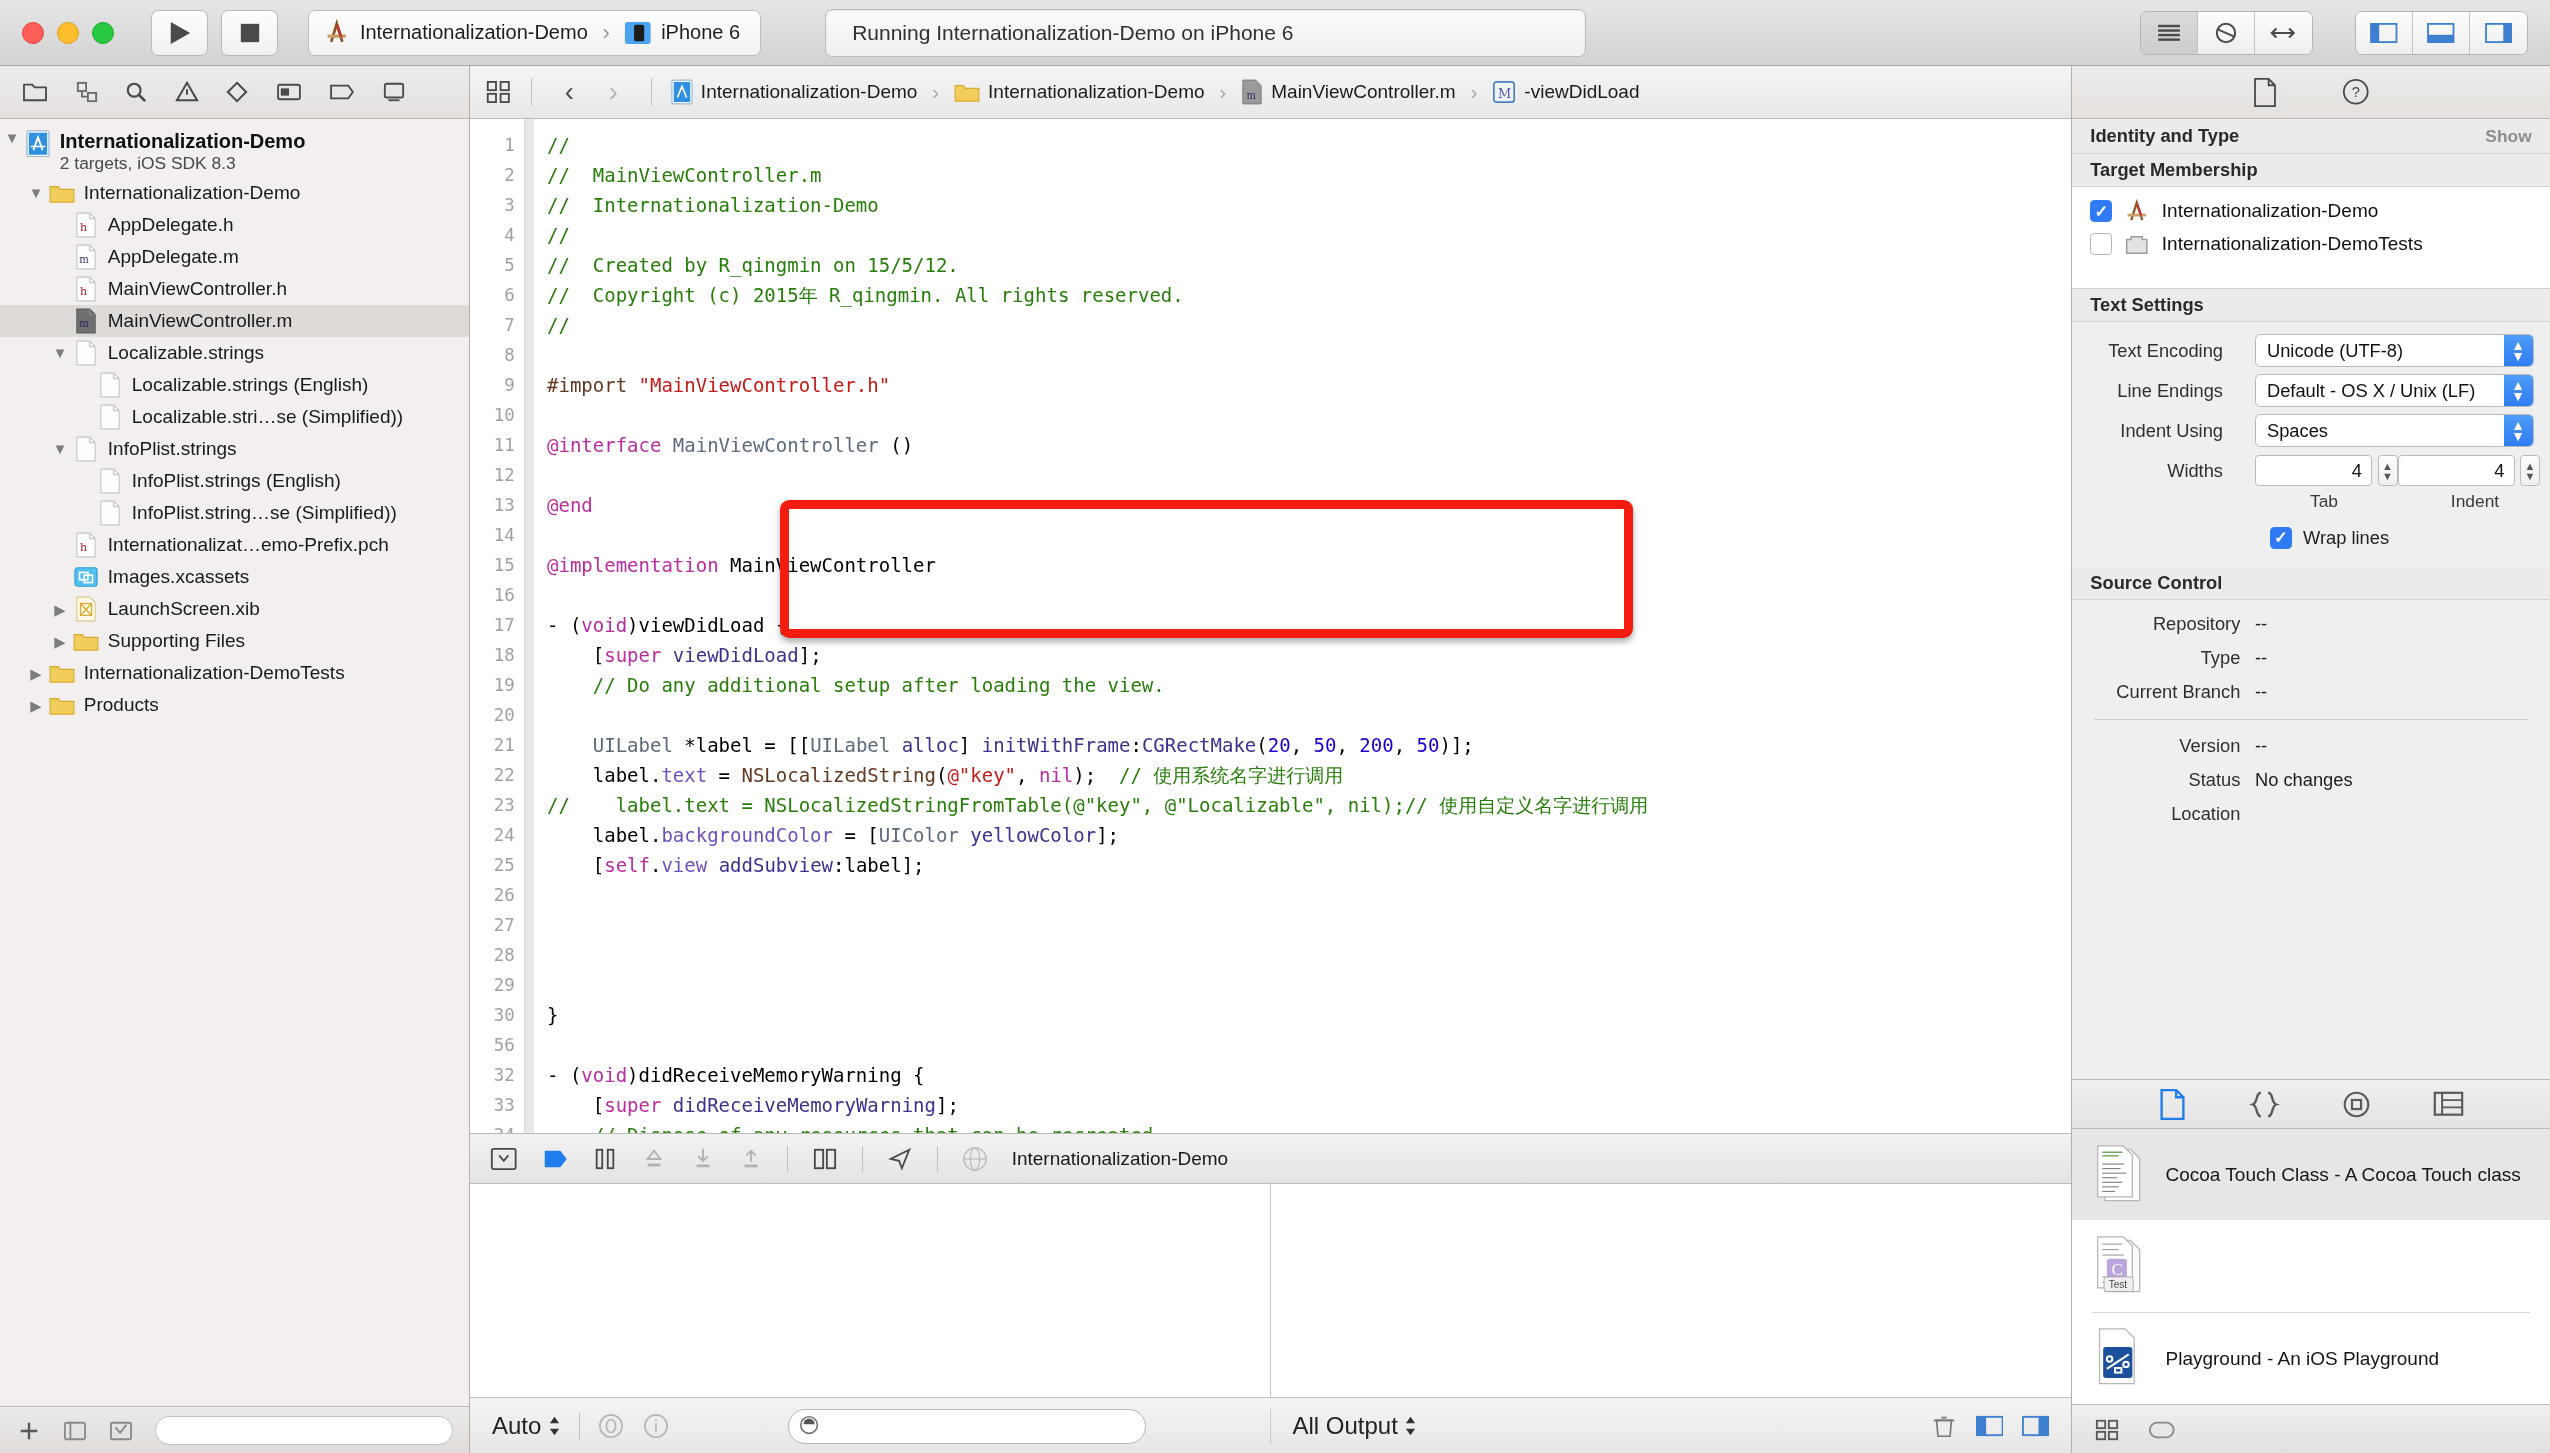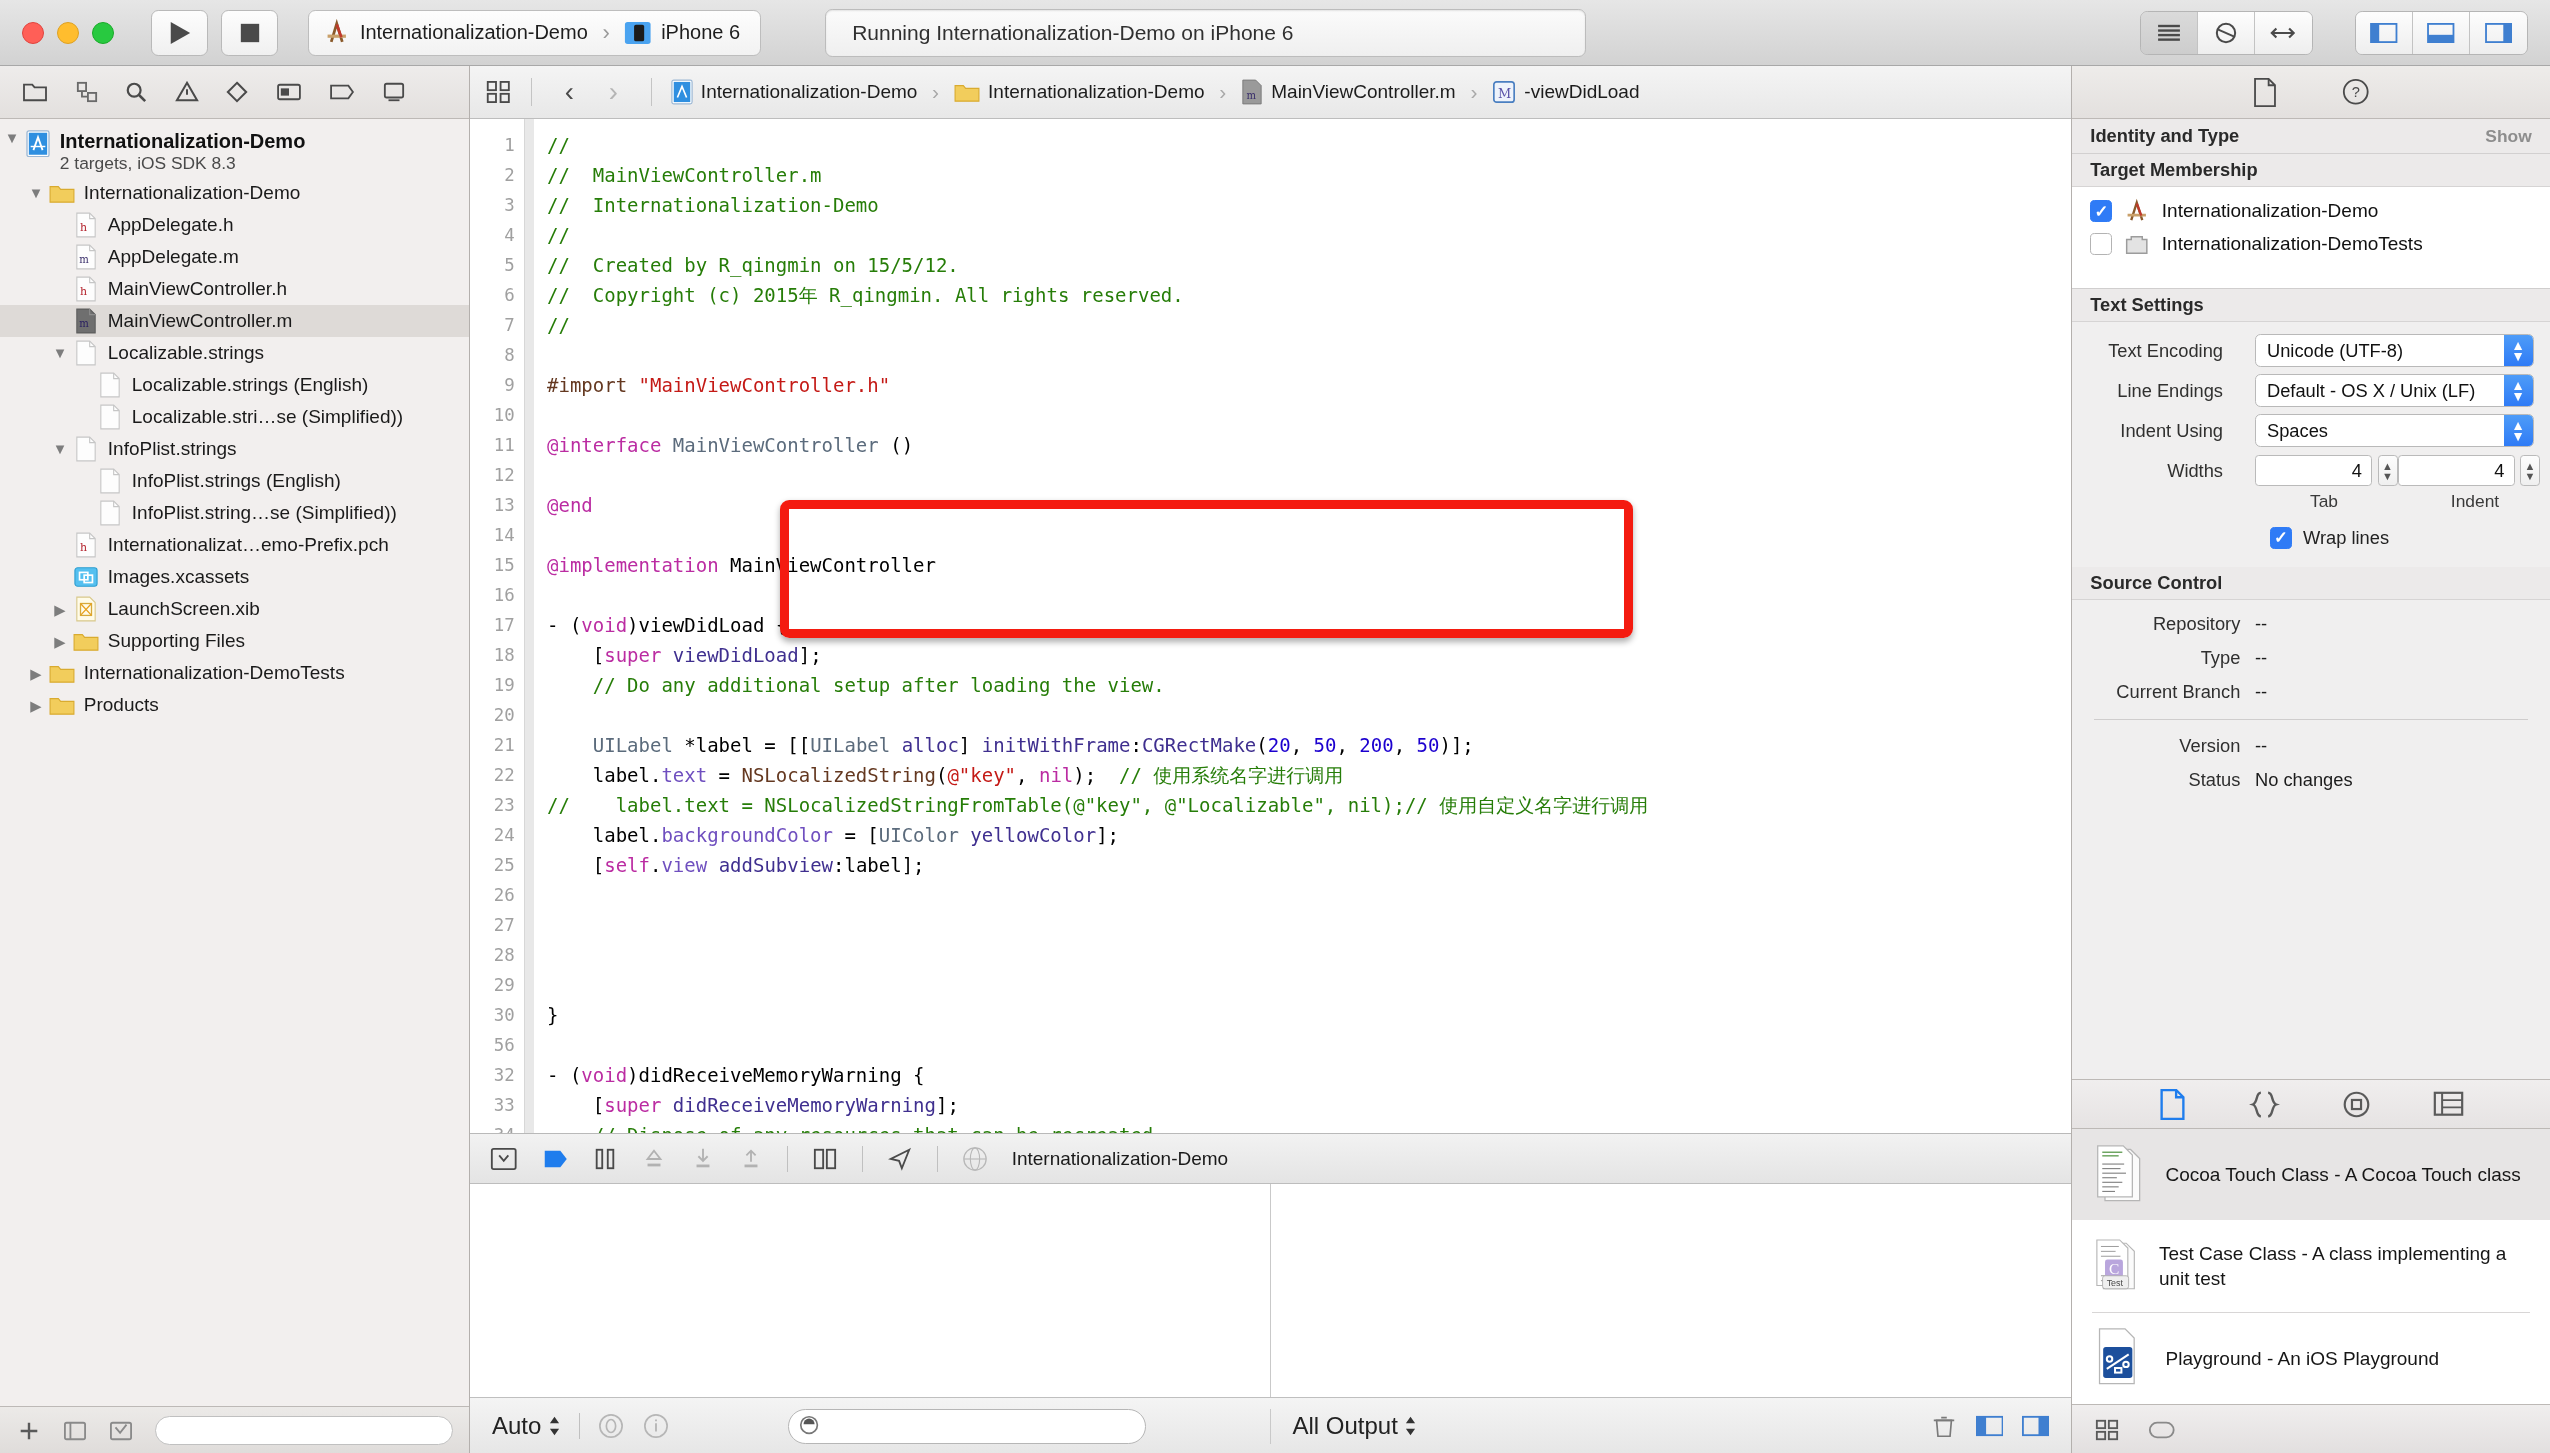--- a/index.html
+++ b/index.html
@@ -957,20 +957,24 @@
           </div>
           <div class="hr"></div>
           <div class="kv-row">
             <div class="kv-key">Version</div>
             <div class="kv-val">--</div>
           </div>
           <div class="kv-row">
             <div class="kv-key">Status</div>
             <div class="kv-val">No changes</div>
           </div>
+          <div class="kv-row">
+            <div class="kv-key">Location</div>
+            <div class="kv-val"></div>
+          </div>
         </div>
       </div>
 
       <div class="lib-toolbar">
         <svg width="29" height="31" viewBox="0 0 32 34">
           <path d="M4 1 h16 l8 8 v24 H4 Z" fill="none" stroke="#1f7ded" stroke-width="2.6"></path>
           <path d="M20 1 v8 h8" fill="none" stroke="#1f7ded" stroke-width="2.6"></path>
         </svg>
         <svg width="31" height="29" viewBox="0 0 34 32">
           <path d="M13 3 C7 3 10 14 4 16 C10 18 7 29 13 29" fill="none" stroke="#5a5a5a" stroke-width="2.6"></path>
@@ -1020,24 +1024,20 @@
                 <path d="M11 16 h18"></path>
                 <path d="M11 22 h24"></path>
                 <path d="M11 46 h16"></path>
                 <path d="M11 52 h20"></path>
               </g>
             <rect x="16" y="26" width="22" height="22" rx="3" fill="#b9a6dd"></rect>
             <text x="21" y="44" font-size="19" fill="#ffffff" font-family="Liberation Serif, serif">C</text>
             <rect x="13" y="46" width="32" height="16" rx="3" fill="#efefef" stroke="#a8a8a8" stroke-width="1"></rect>
             <text x="18" y="58" font-size="11" fill="#4a4a4a" font-family="Liberation Sans, sans-serif">Test</text>
           </svg>
-          <div class="lib-txt">
-            <b>Test Case Class</b>
-            <span>- A class implementing a unit test</span>
-          </div>
         </div>
         <div class="lib-div"></div>
         <div class="lib-item">
           <svg width="57" height="62" viewBox="0 0 62 68">
             <path d="M8 2 h28 l10 10 v50 H8 Z" fill="#ffffff" stroke="#b6b6b6" stroke-width="1.4"></path>
             <rect x="12" y="22" width="32" height="34" rx="3" fill="#1c4f9c"></rect>
             <g stroke="#ffffff" stroke-width="2.2" fill="none">
               <path d="M16 46 L40 30"></path>
                 <circle cx="19" cy="35" r="3"></circle>
                 <circle cx="37" cy="41" r="3"></circle>

